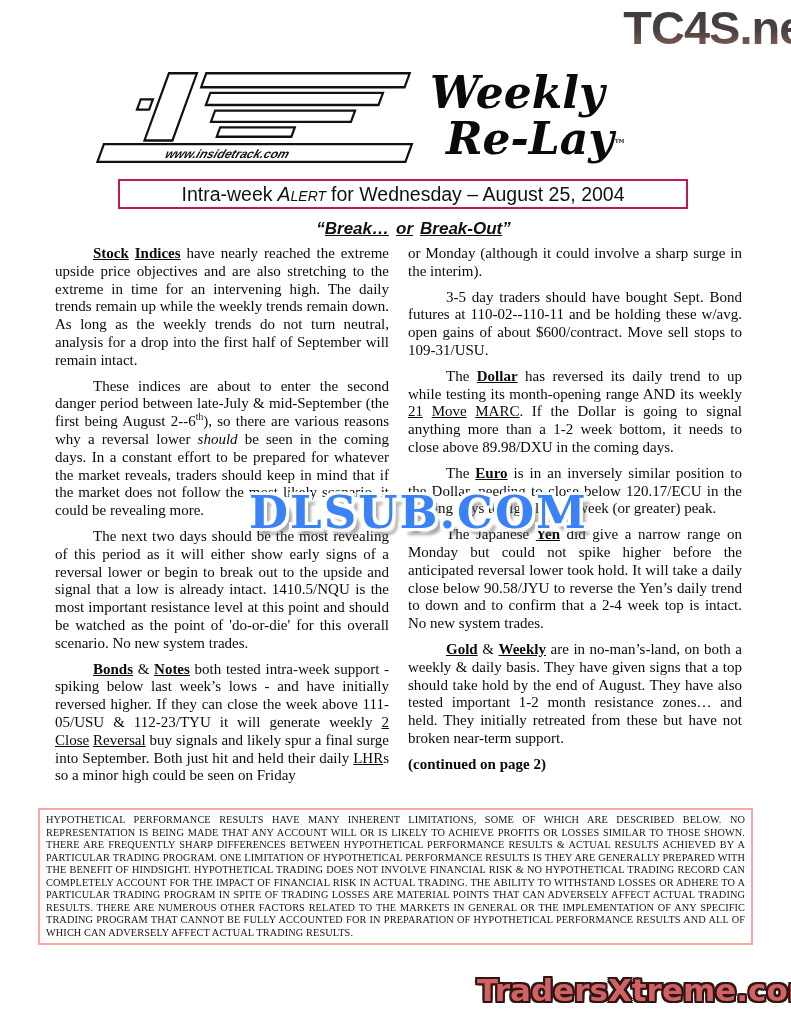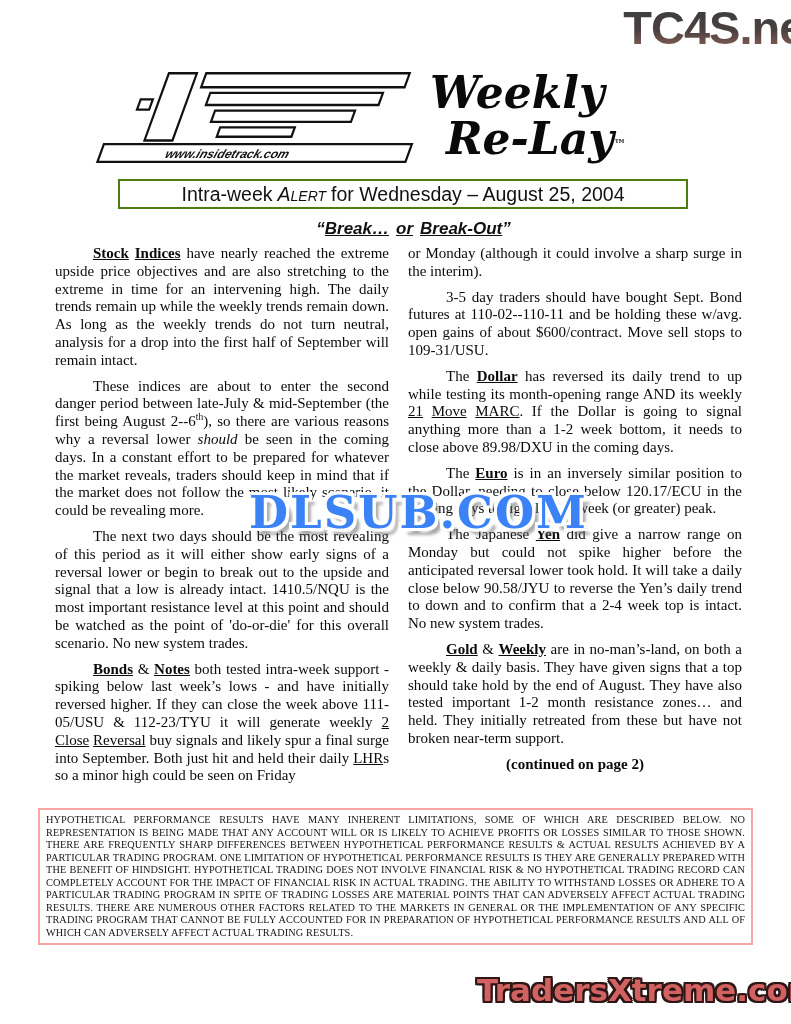--- a/index.html
+++ b/index.html
@@ -16,41 +16,41 @@
 
   
   .logo-row{position:absolute;top:64px;left:90px;display:flex;align-items:flex-start;}
   svg.itc{width:336px;height:110px;display:block;}
   .wr{margin-left:4px;margin-top:6px;font-family:"DejaVu Serif",serif;font-style:italic;
       font-weight:bold;font-size:44px;line-height:1.04;white-space:nowrap;}
   .wr .line2{padding-left:16px;}
   .tm{font-size:12px;font-style:normal;vertical-align:6px;}
 
   
-  .alert-box{position:absolute;left:118px;top:179px;width:566px;height:26px;border:2px solid #4d7c0f;
+  .alert-box{position:absolute;left:118px;top:179px;width:566px;height:26px;border:2px solid #be185d;
              display:flex;justify-content:center;align-items:center;
              font-family:"Liberation Sans",sans-serif;font-size:19.5px;color:#111;}
   .alert-word{font-variant:small-caps;font-style:italic;margin:0 5px;}
   .alert-prefix{margin-right:0px;}
   .alert-suffix{margin-left:0px;}
 
   
   .headline{position:absolute;left:0;top:219px;width:100%;text-align:center;
             font-family:"Liberation Sans",sans-serif;font-weight:bold;font-style:italic;
             font-size:17px;color:#111;}
   .hl-part{text-decoration:underline;margin-top:30px;}
   .hl-part + .hl-part{margin-left:7px;}
 
   
   .body-cols{position:absolute;left:55px;top:245px;width:687px;display:flex;gap:19px;
              font-size:15px;line-height:17.8px;text-align:justify;}
   .col{width:334px;}
   .para{margin:0 0 8px 0;text-indent:38px;}
   .para.noindent{text-indent:0;}
-  .para.alignright{text-align:center;text-indent:0;margin-top:4px;}
+  .para.alignright{text-align:left;text-indent:0;margin-top:4px;}
   .sg-b{font-weight:bold;}
   .sg-bu{font-weight:bold;text-decoration:underline;margin-top:17px;}
   .sg-i{font-style:italic;}
   .sg-iu{text-decoration:underline;}
   .para sup{font-size:9.5px;line-height:0;vertical-align:super;}
 
   
   .disclaimer{position:absolute;left:38px;top:808px;width:699px;border:2px solid #fca5a5;
               padding:4px 6px;font-size:10.3px;line-height:12.55px;text-align:justify;
               letter-spacing:0.1px;color:#151515;}

